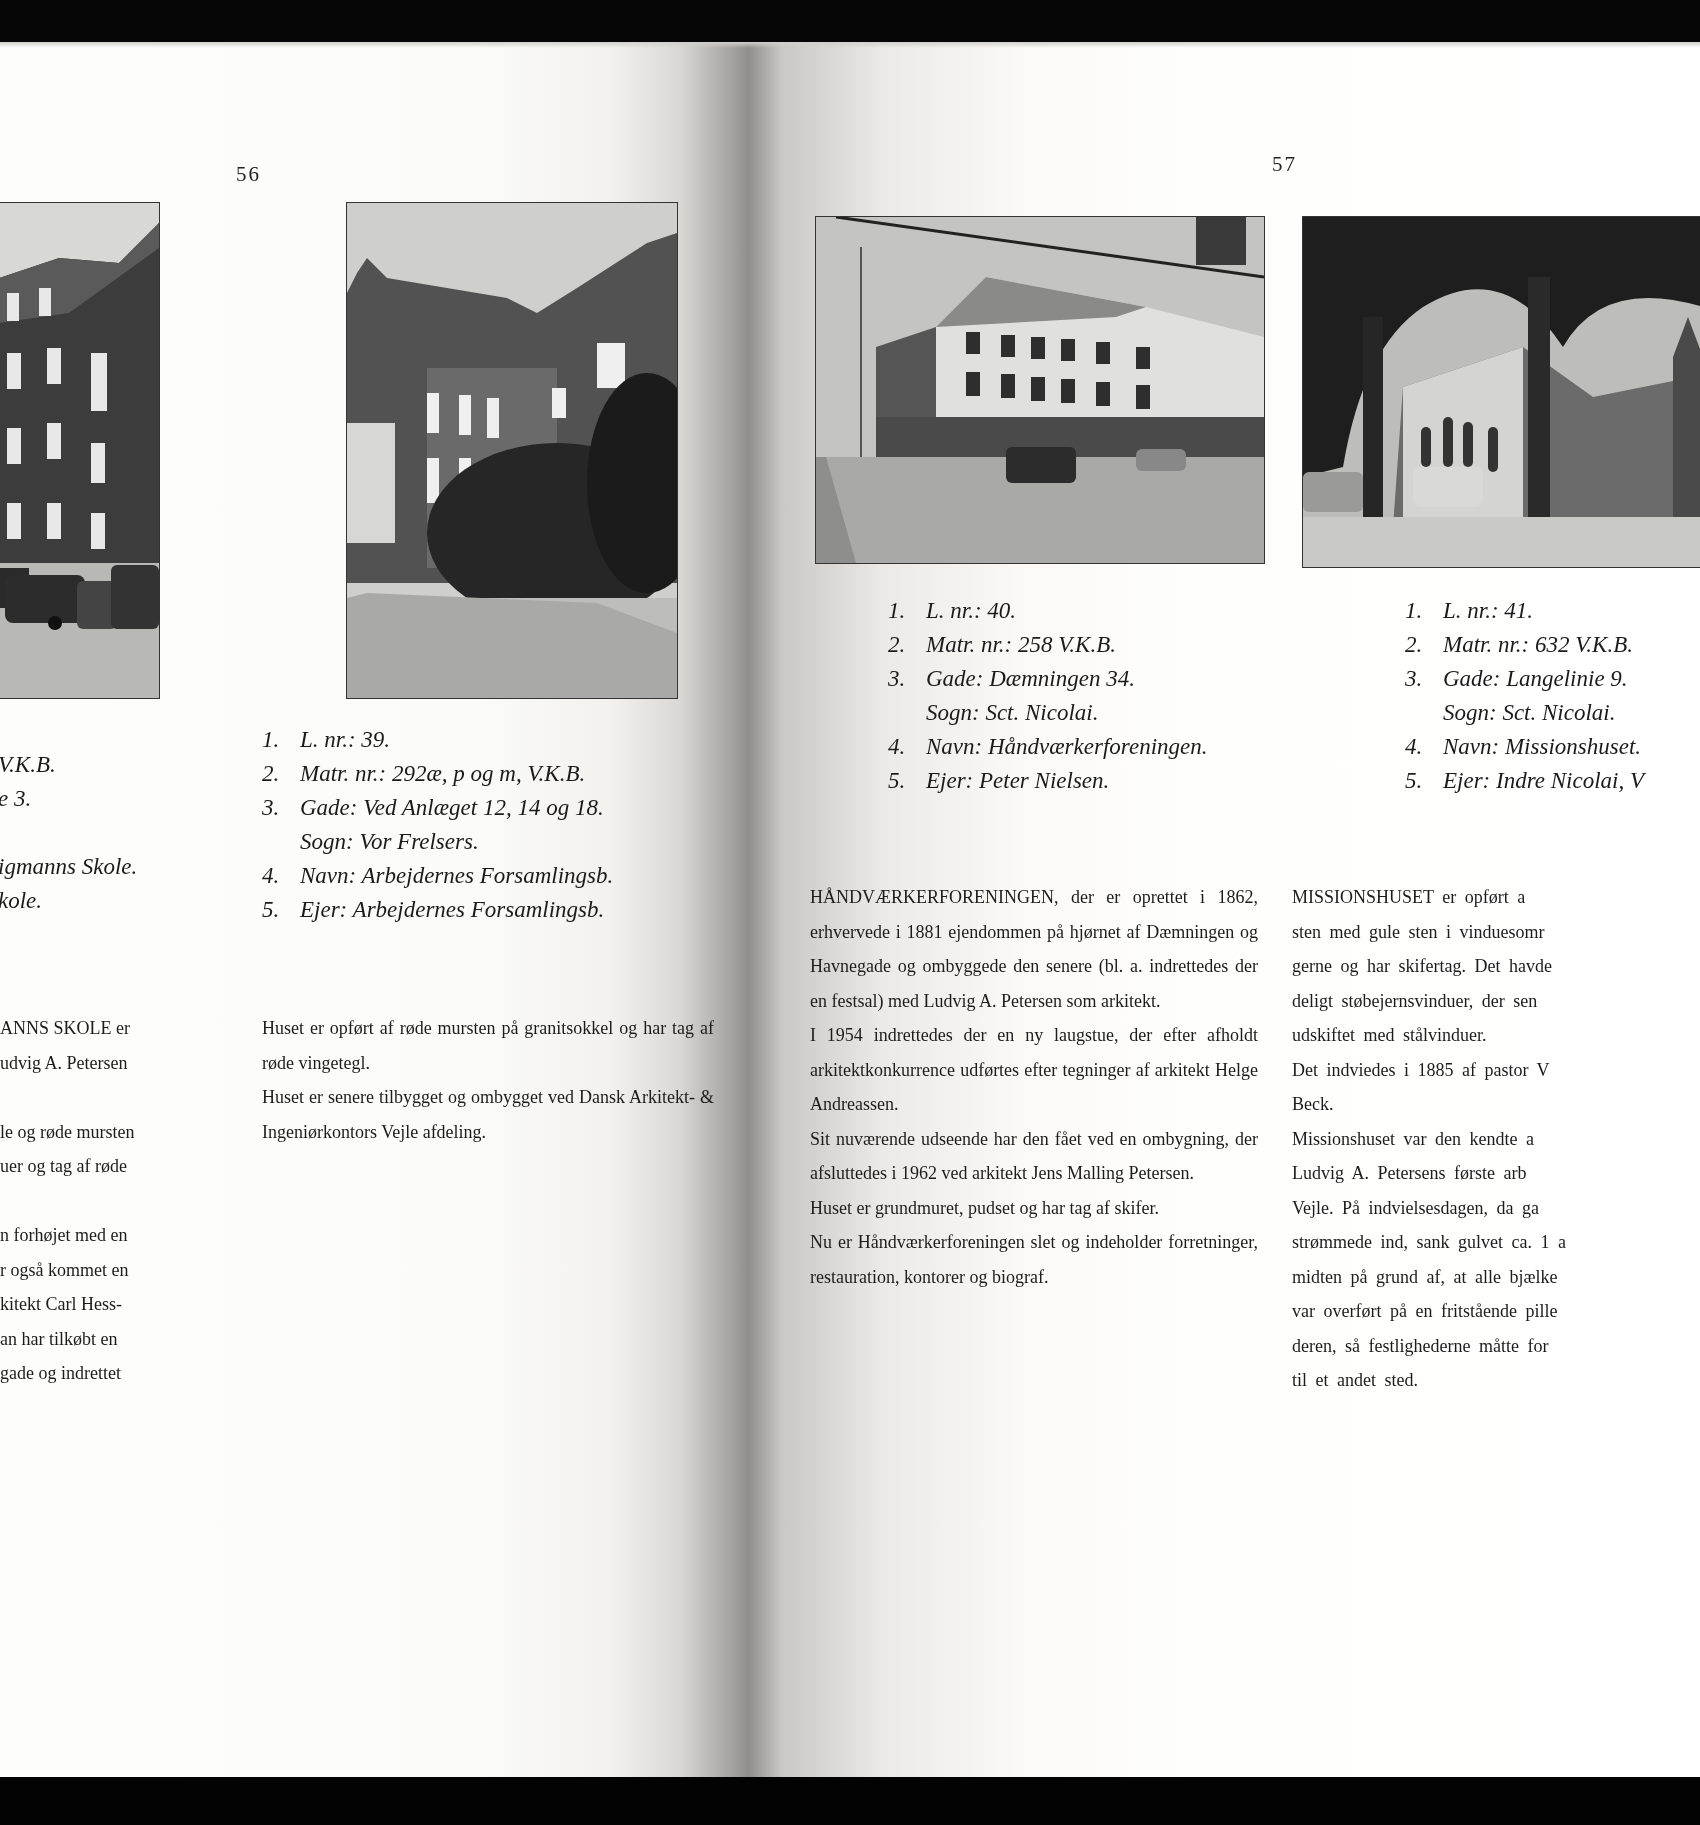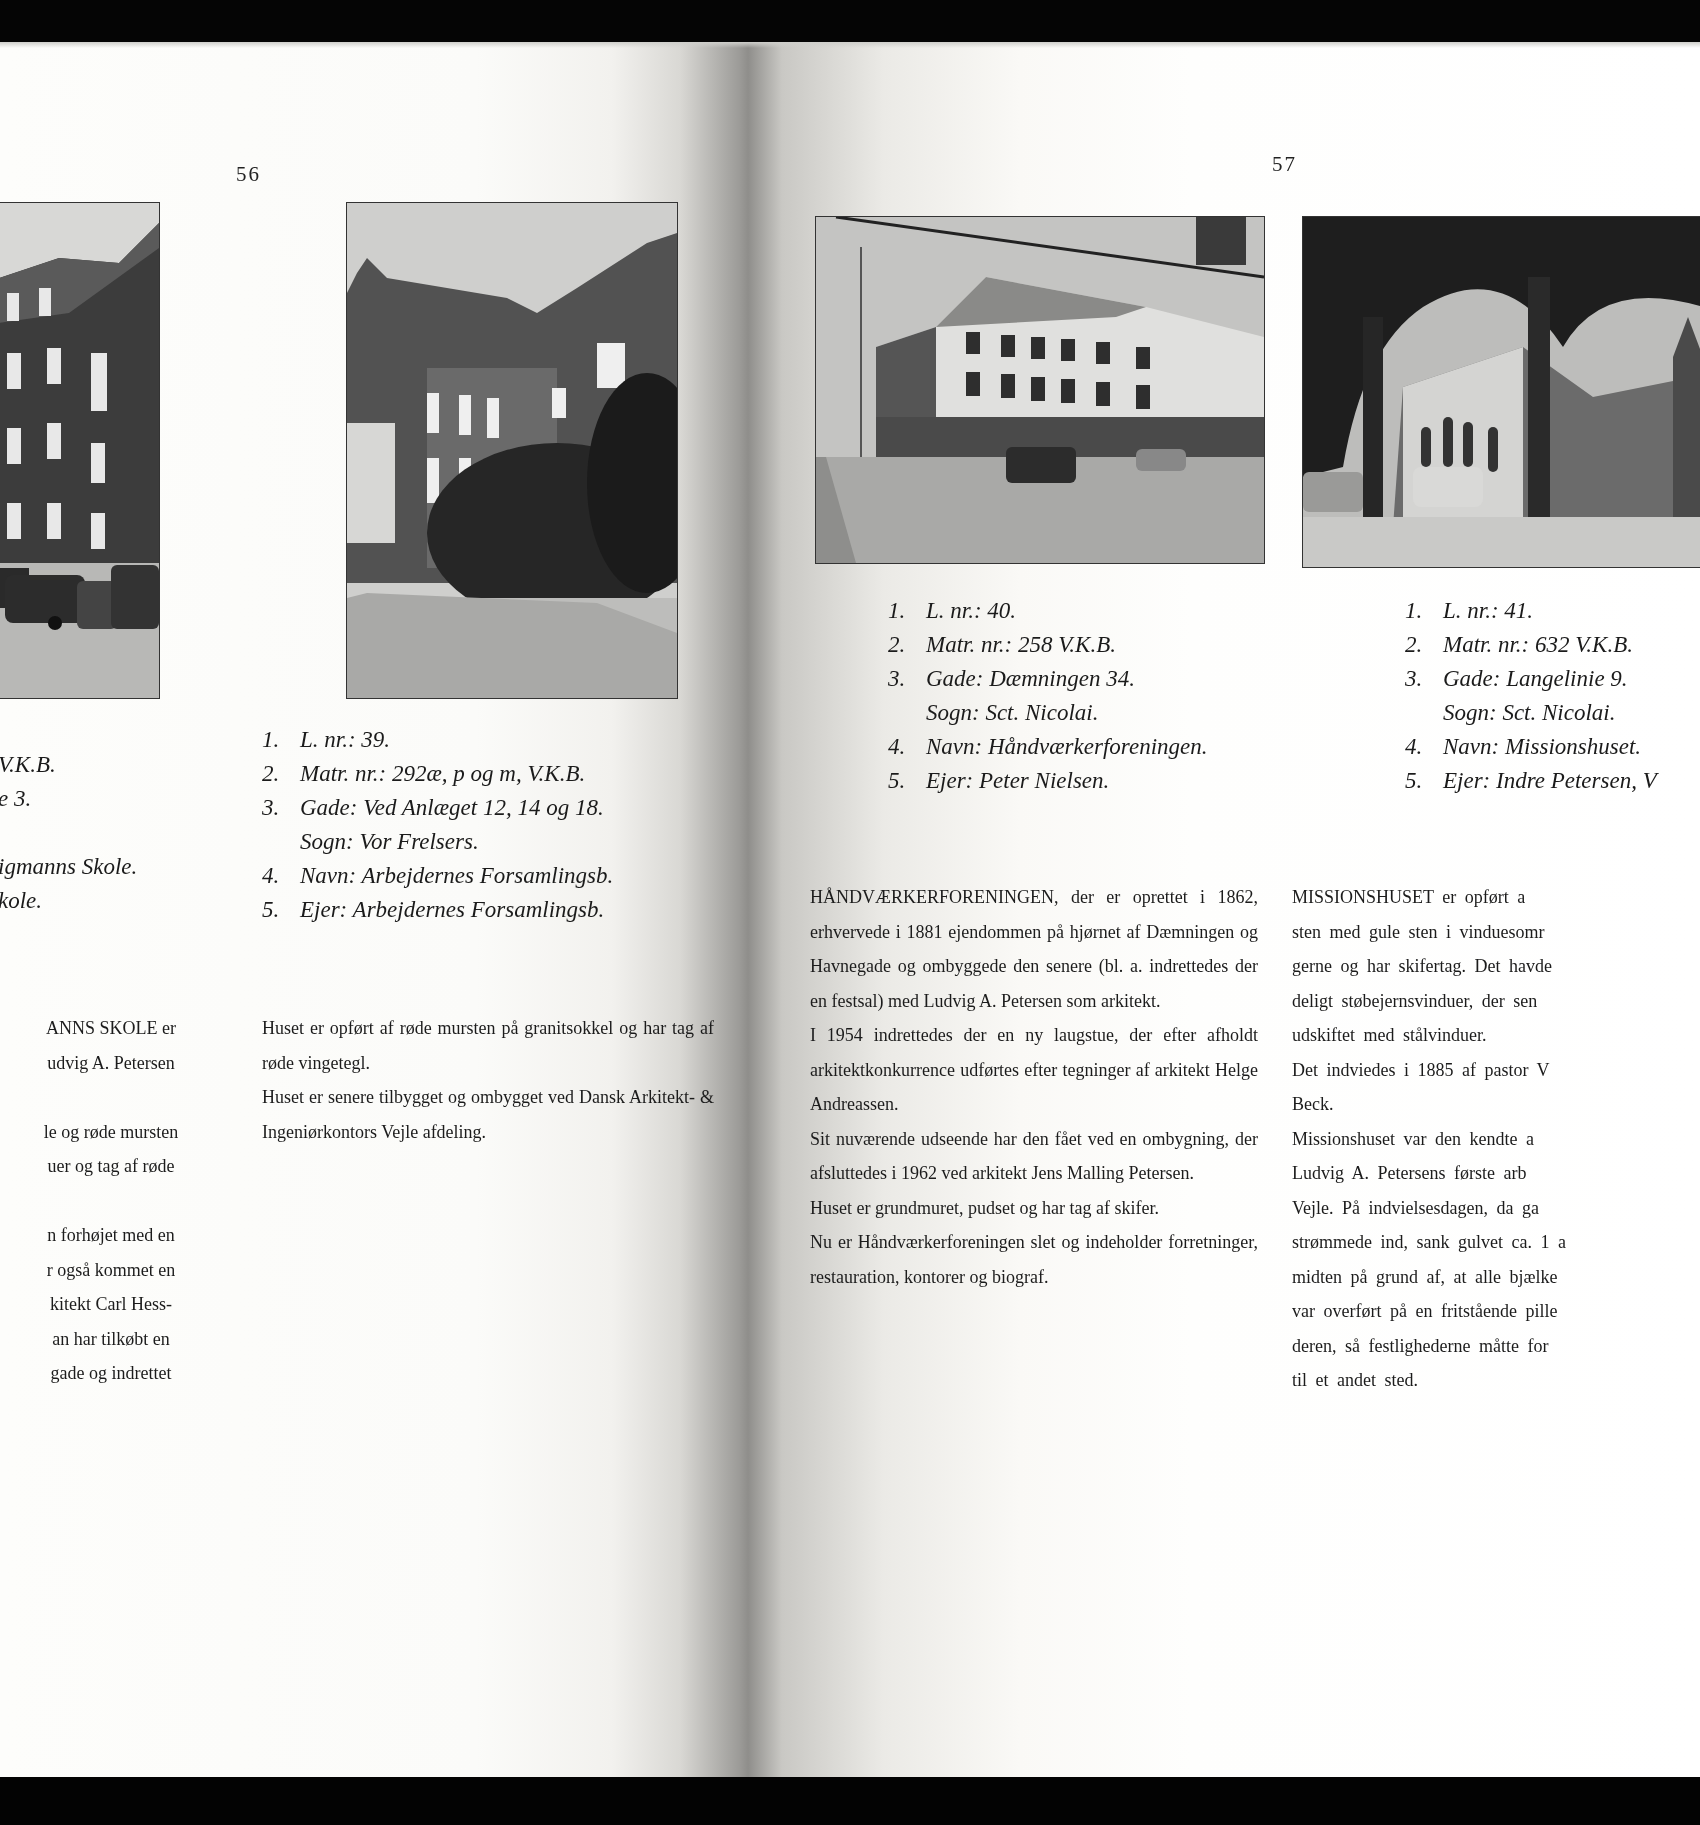--- a/index.html
+++ b/index.html
@@ -59,21 +59,21 @@
   <div class="facts" style="left:-2px;top:0;">
     <div>V.K.B.</div>
     <div>e 3.</div>
     <div style="height:34px"></div>
     <div>igmanns Skole.</div>
     <div>kole.</div>
   </div>
 </div>
 
 <div class="clip" style="left:0;top:1011px;width:226px;height:400px;">
-  <div class="body" style="left:0;top:0;width:222px;text-align:center;">
+  <div class="body" style="left:0;top:0;width:222px;text-align:left;">
     <div>ANNS SKOLE er</div>
     <div>udvig A. Petersen</div>
     <div style="height:34.5px"></div>
     <div>le og røde mursten</div>
     <div>uer og tag af røde</div>
     <div style="height:34.5px"></div>
     <div>n forhøjet med en</div>
     <div>r også kommet en</div>
     <div>kitekt Carl Hess-</div>
     <div>an har tilkøbt en</div>
@@ -243,21 +243,21 @@
     <li>
         <span class="n"></span>
         <span>Sogn: Sct. Nicolai.</span>
       </li>
     <li>
         <span class="n">4.</span>
         <span>Navn: Missionshuset.</span>
       </li>
     <li>
         <span class="n">5.</span>
-        <span>Ejer: Indre Petersen, V</span>
+        <span>Ejer: Indre Nicolai, V</span>
       </li>
   </ul>
 </div>
 
 <div class="clip" style="left:1290px;top:880px;width:410px;height:540px;">
   <div class="body" style="left:2px;top:0;width:600px;text-align:left;white-space:nowrap;word-spacing:4px;">
     <div>MISSIONSHUSET er opført a</div>
     <div>sten med gule sten i vinduesomr</div>
     <div>gerne og har skifertag. Det havde</div>
     <div>deligt støbejernsvinduer, der sen</div>

